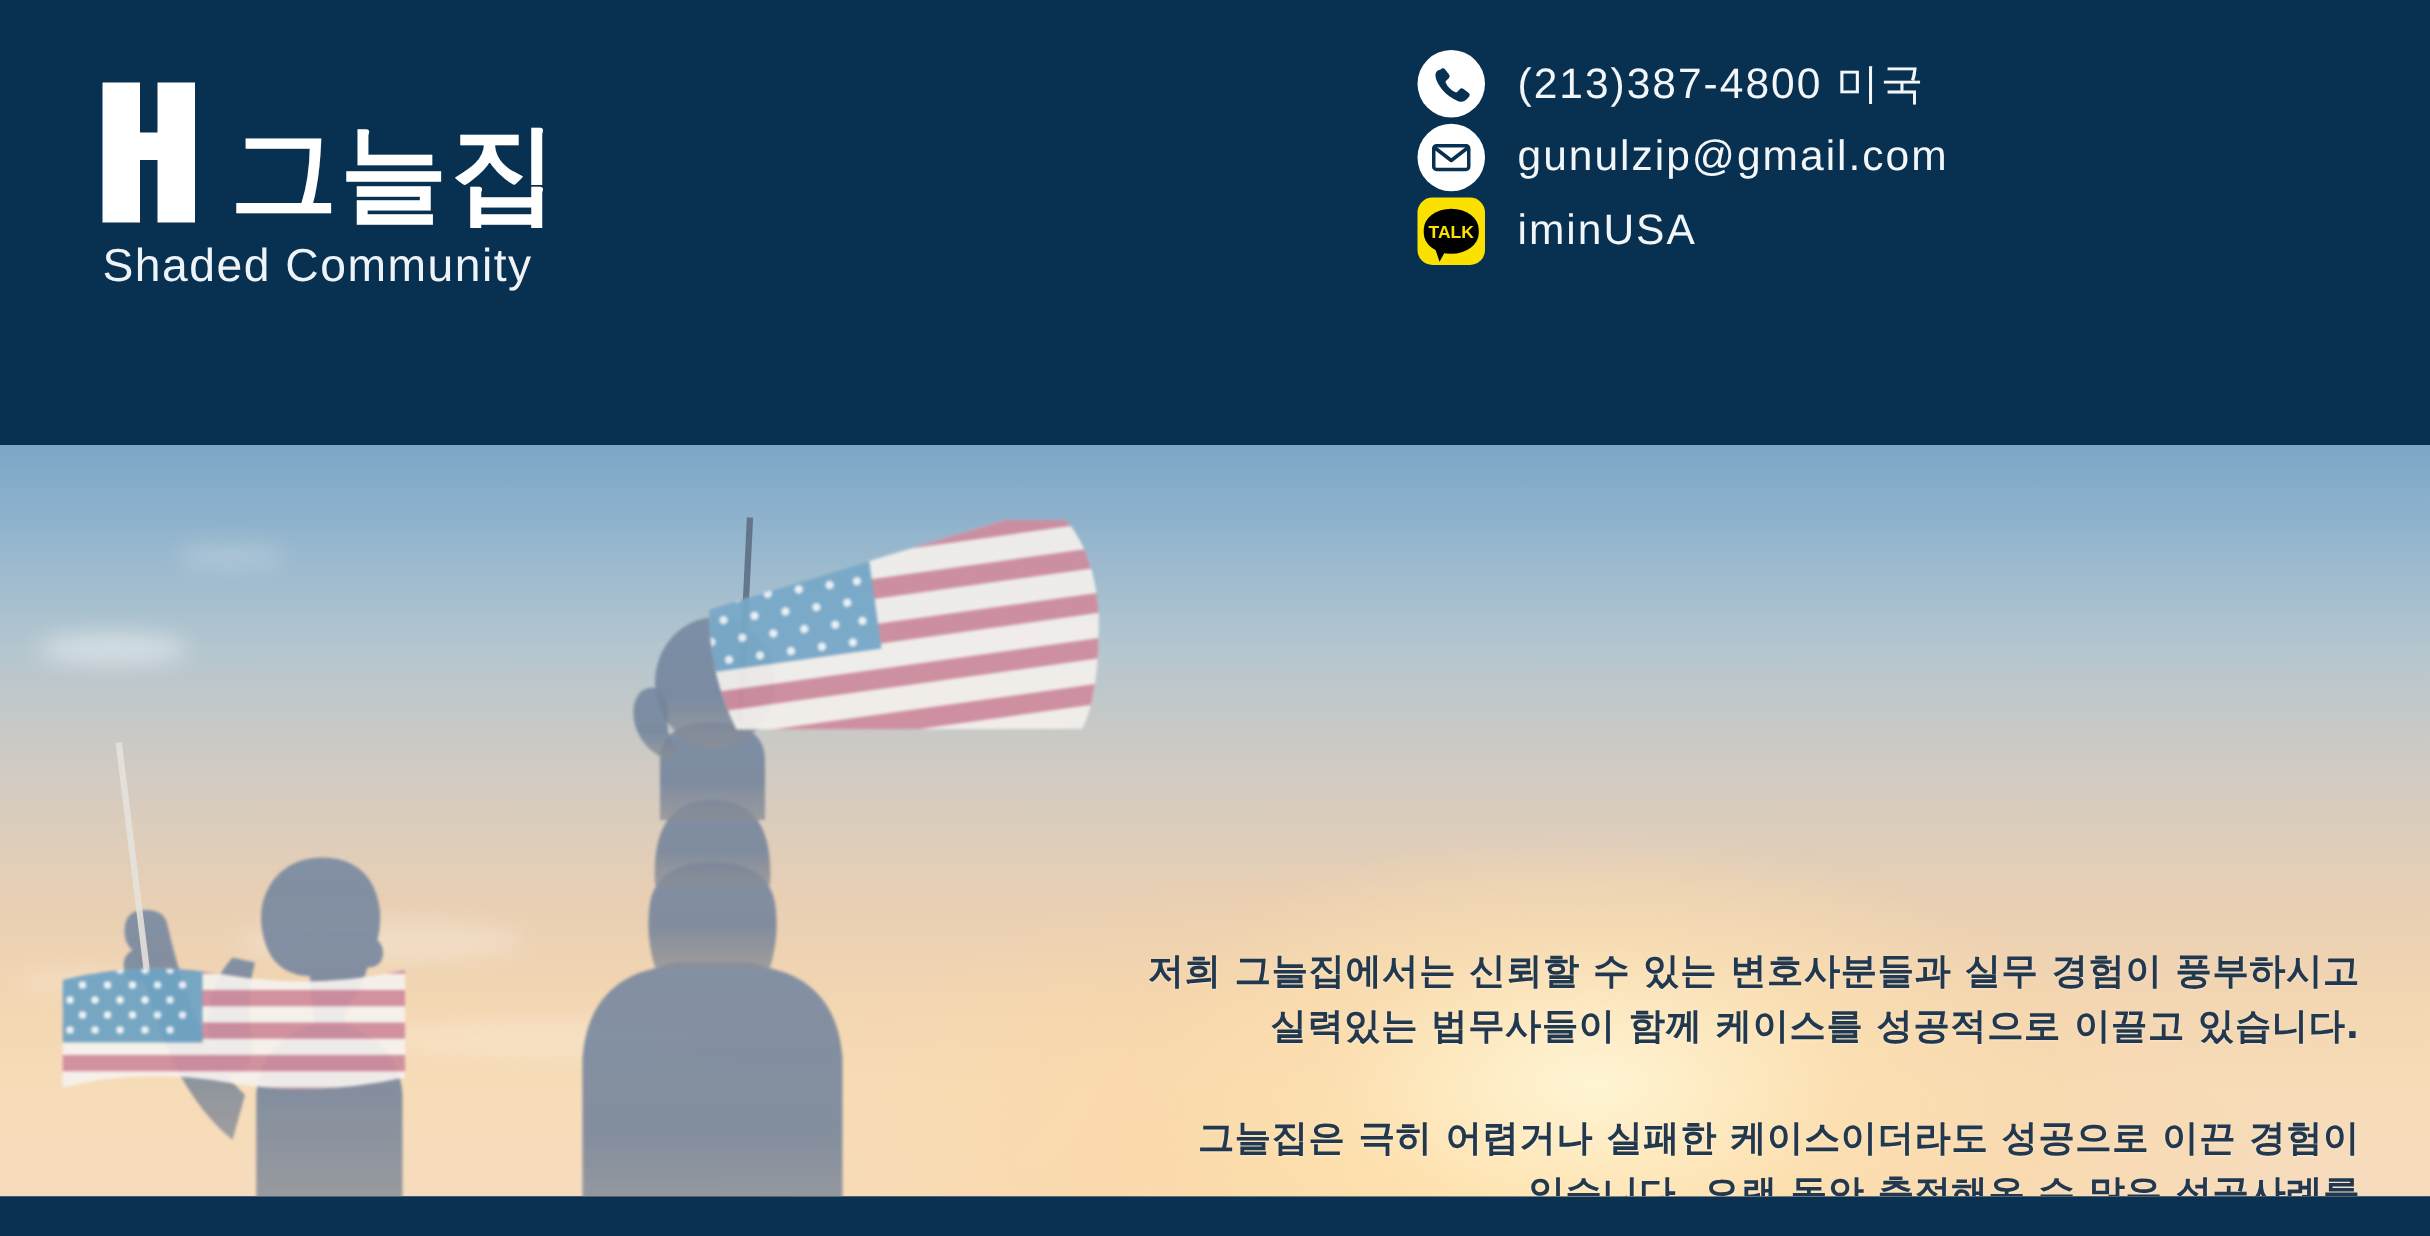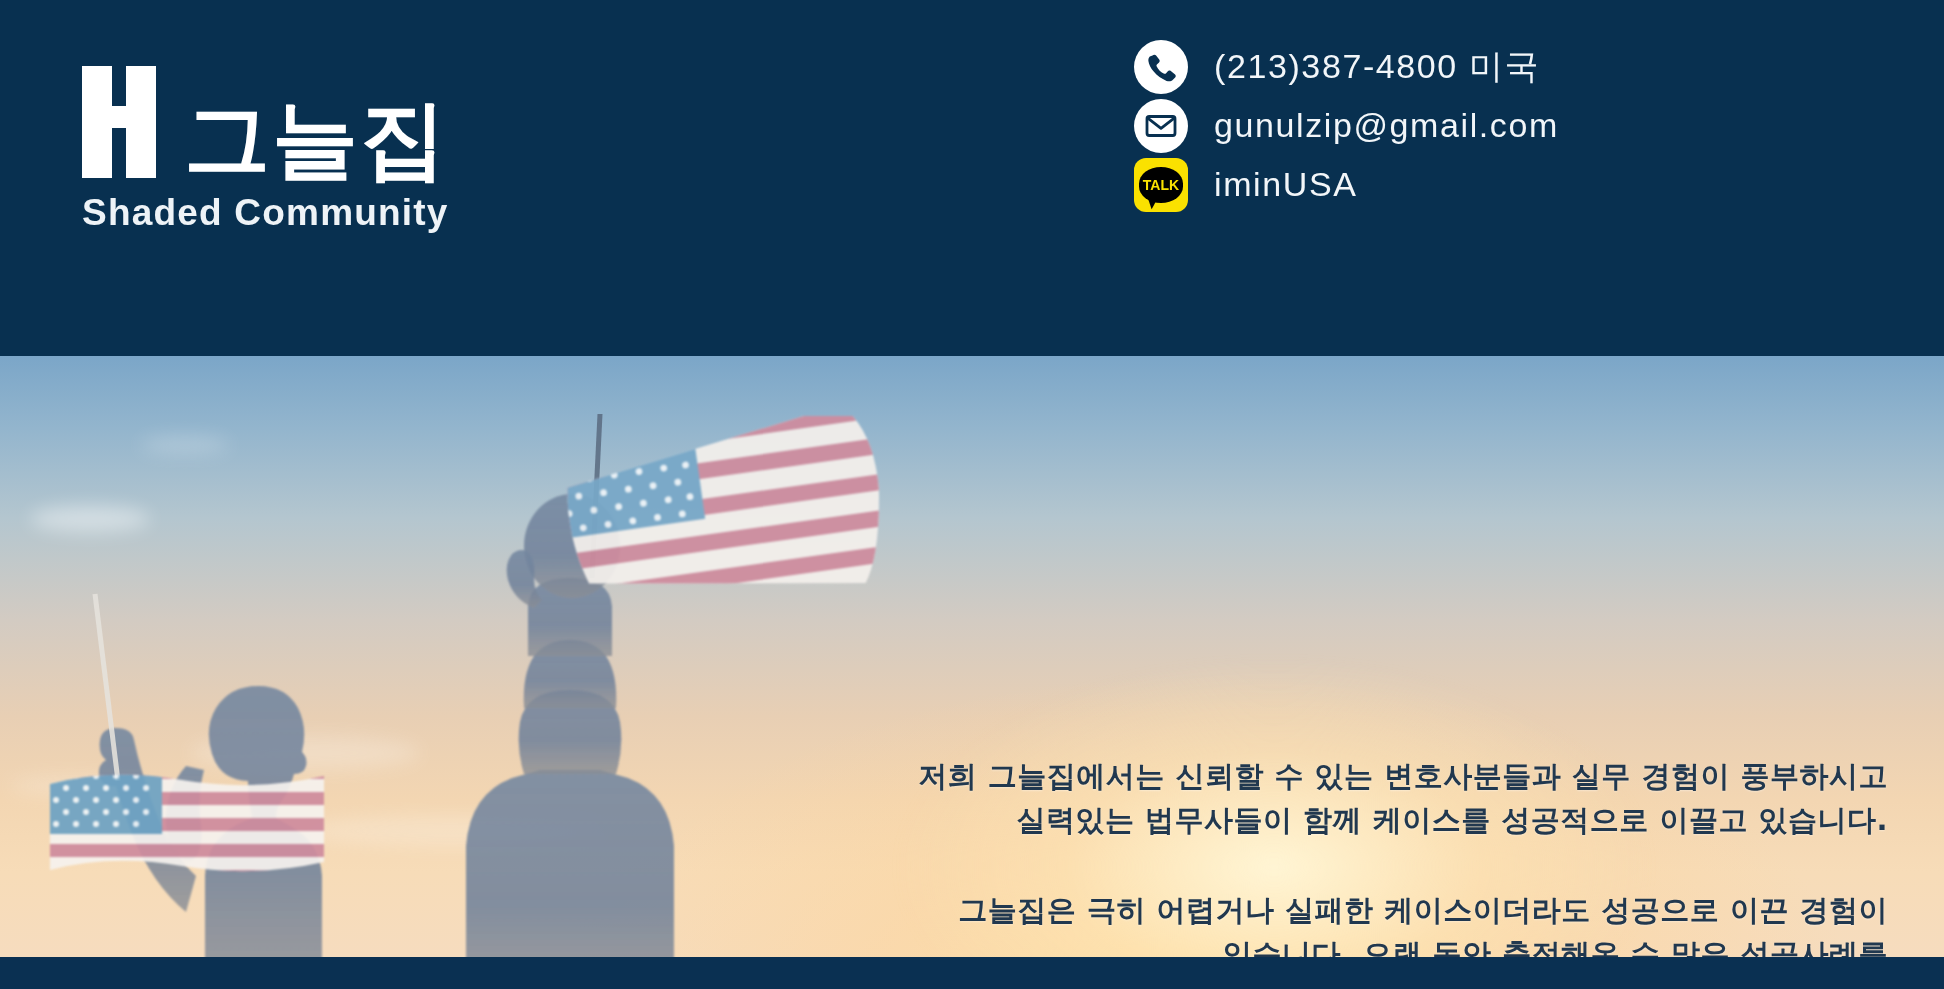--- a/index.html
+++ b/index.html
@@ -24,21 +24,21 @@
   .logo-mark .bridge{position:absolute;left:28px;top:40px;width:18px;height:22px;background:#fff;}
   .logo-ko{
     color:#ffffff;font-size:86px;line-height:1;font-weight:700;
     letter-spacing:2px;white-space:nowrap;
     font-family:"DejaVu Sans",sans-serif;
     transform:translateY(4px);
     margin-top:46px;
   }
   .logo-sub{
     color:#eef3f7;font-size:37px;letter-spacing:1.2px;margin-top:14px;
-    font-weight:700;white-space:nowrap;
+    font-weight:400;white-space:nowrap;
     font-family:"Liberation Sans",sans-serif;
   }
 
   
   .contact{position:absolute;left:1134px;top:38px;}
   .crow{display:flex;align-items:center;height:57px;margin-bottom:2px;}
   .cicon{width:54px;height:54px;margin-right:26px;flex:none;position:relative;}
   .circ{width:54px;height:54px;border-radius:50%;background:#fff;display:block;}
   .cicon svg{position:absolute;left:0;top:0;}
   .ctext{

